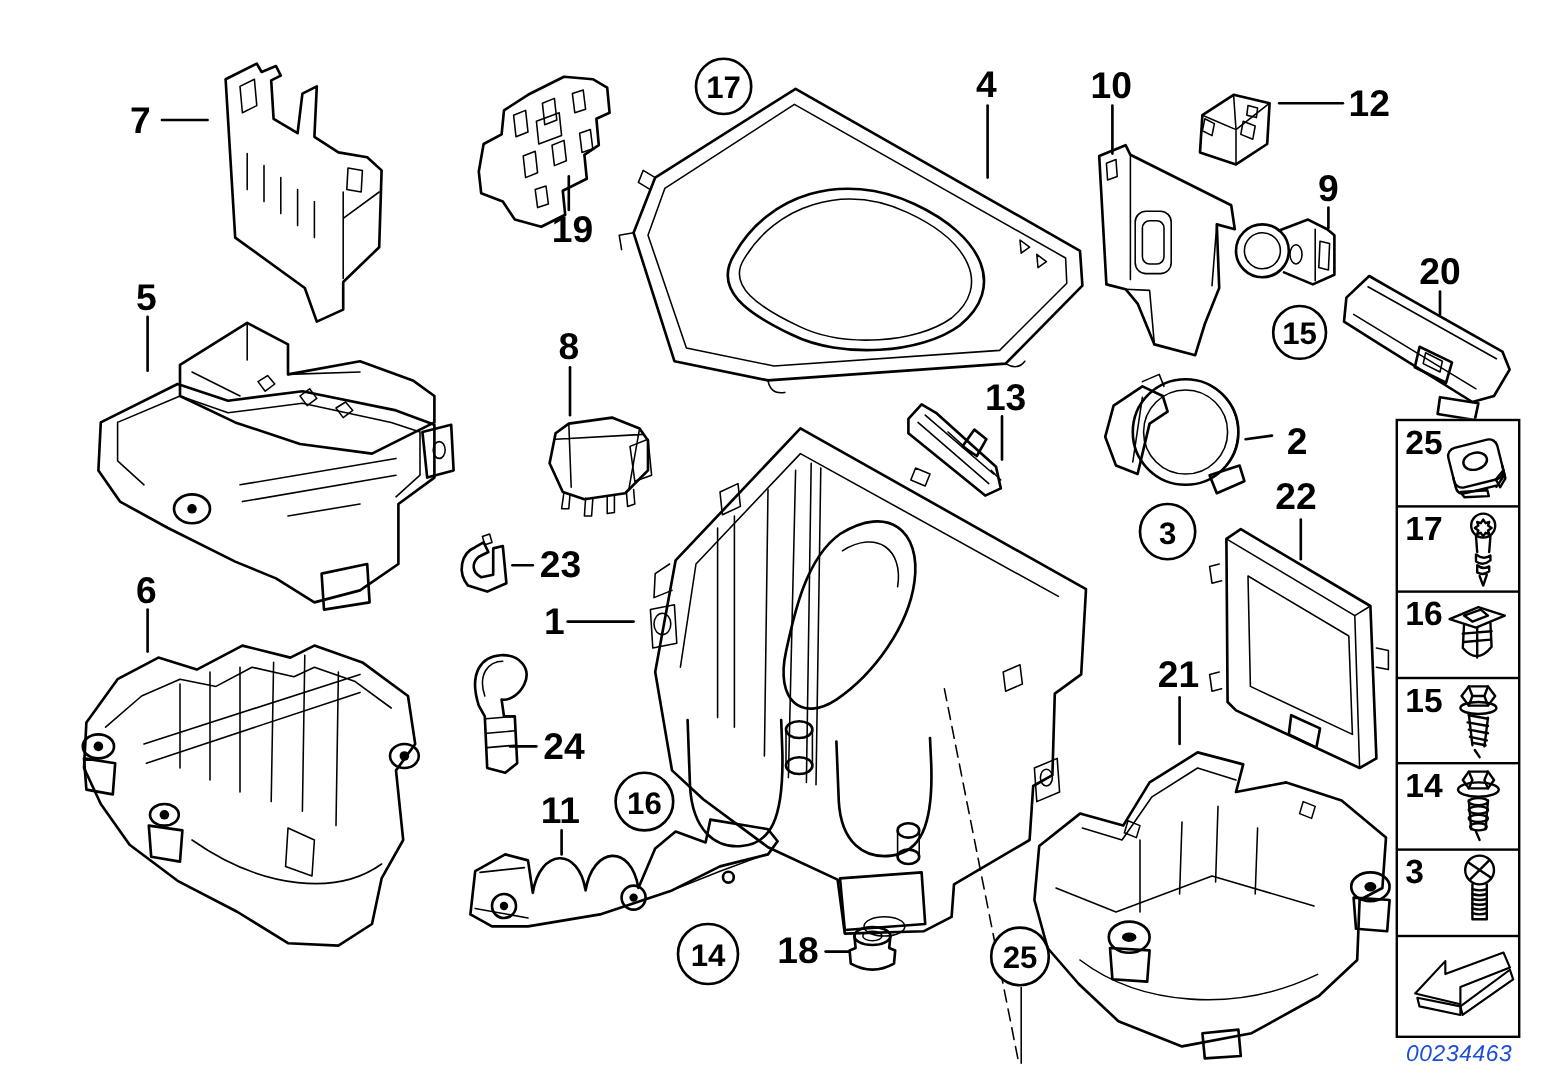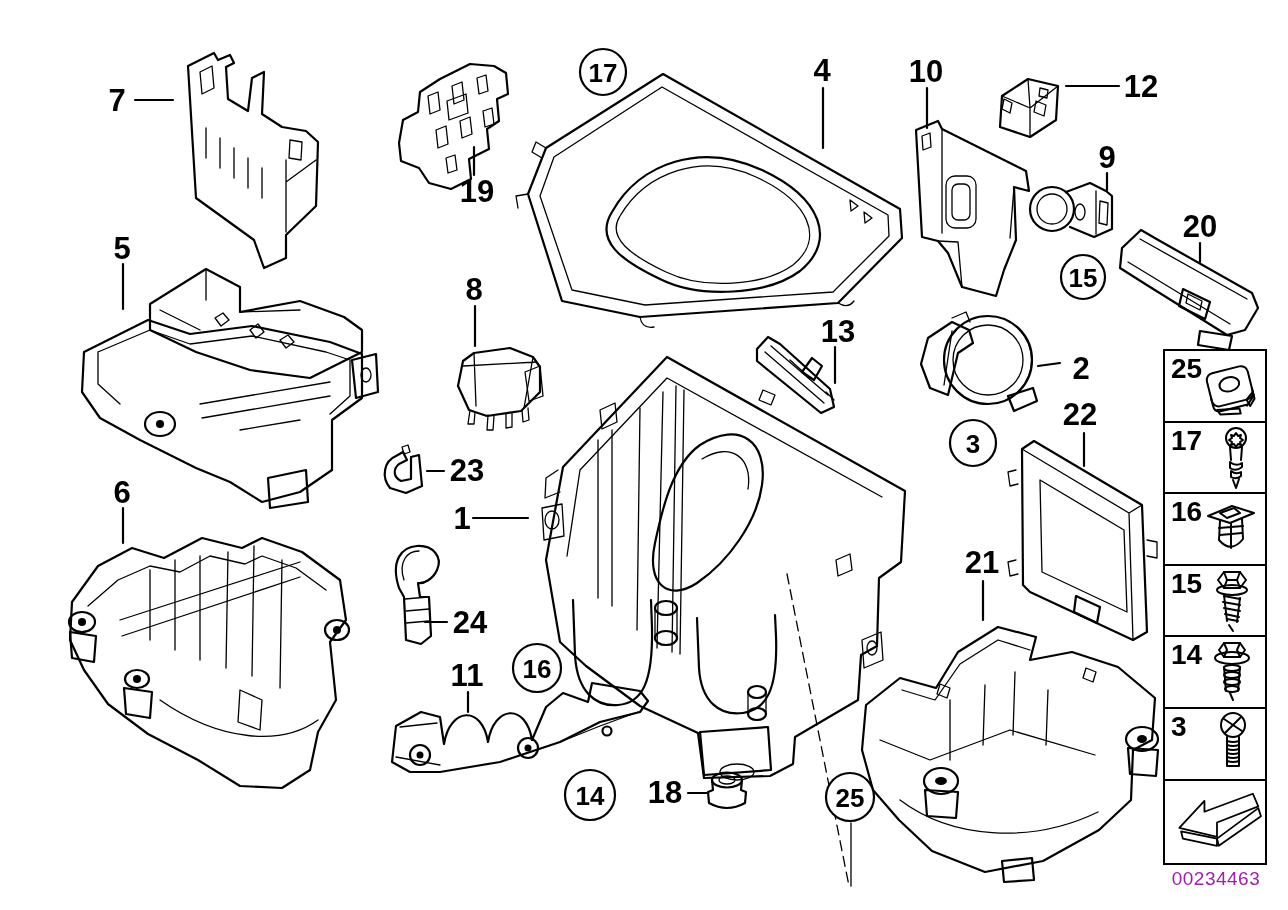--- a/index.html
+++ b/index.html
@@ -19,21 +19,21 @@
   .legend .cell{position:relative;height:71.6px;border-bottom:2px solid #000;box-sizing:border-box;}
   .legend .cell:last-child{border-bottom:none;}
   .legend .num{position:absolute;left:6px;top:2px;font-size:28px;font-weight:bold;}
   .legend svg{position:absolute;right:2px;top:2px;}
   .legend .cell svg path,.legend .cell svg circle,.legend .cell svg ellipse,
   .legend .cell svg rect,.legend .cell svg polygon{
       fill:none;stroke:#000;stroke-width:2;stroke-linejoin:round;stroke-linecap:round;}
   .legend .thin{stroke-width:1.2;}
   .legend .fill{fill:#000;stroke:none;}
   .pnum{position:absolute;left:1154px;top:868px;width:124px;text-align:center;
-      font-size:19px;letter-spacing:.5px;color:#a21caf;}
+      font-size:19px;letter-spacing:.5px;color:#1d4ed8;font-style:italic;}
 </style>
 </head>
 <body>
 
 <div class="canvas">
 <svg class="art" width="1288" height="910" viewBox="0 0 1288 910">
 
   <g>
     <path d="M188,66 L214,53 L218,60 L230,55 L234,63 L226,67 L228,99 L248,111 L252,78 L264,72 L262,114 L282,127 L306,131 L318,142 L316,206 L286,235 L286,258 L264,268 L254,240 L196,198 Z"></path>
     <path class="thin" d="M200,72 L212,66 L214,88 L202,94 Z M286,160 L286,232 M316,160 L286,182"></path>

